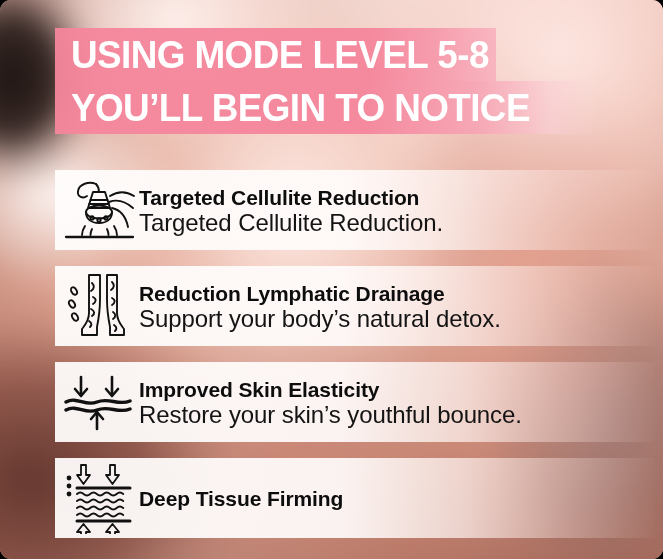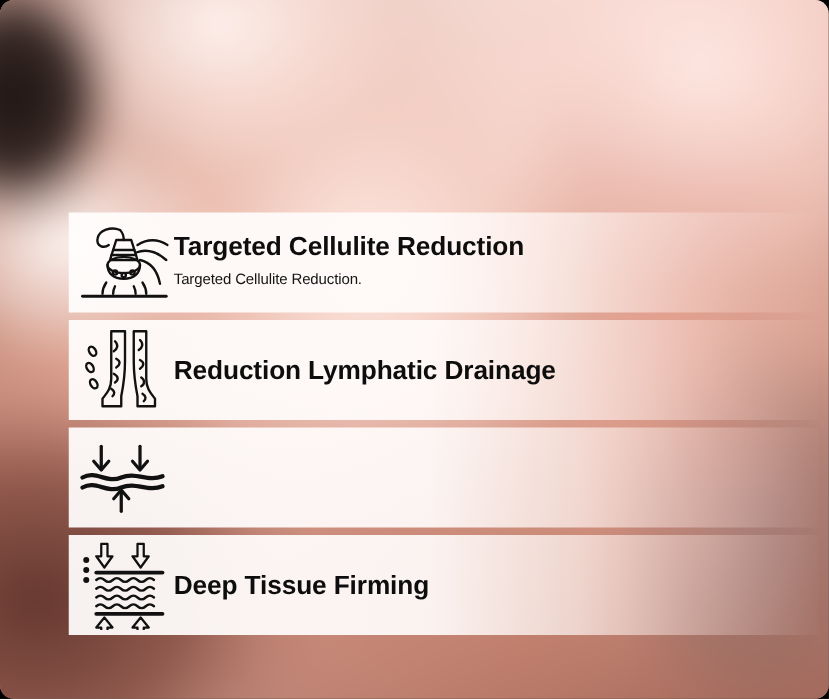--- a/index.html
+++ b/index.html
@@ -110,21 +110,21 @@
     position: absolute;
     left: 55px;
     top: 170px;
     width: 600px;
   }
   .feature-row {
     position: relative;
     display: flex;
     align-items: center;
     height: 80px;
-    margin-bottom: 6px;
+    margin-bottom: 16px;
     padding-left: 6px;
     background: linear-gradient(90deg,
         rgba(255,253,252,0.94) 0%,
         rgba(255,251,250,0.93) 48%,
         rgba(254,243,240,0.72) 68%,
         rgba(252,232,228,0.38) 84%,
         rgba(250,224,219,0.02) 100%);
   }
   .feature-row:last-child {
     margin-bottom: 1px;
@@ -154,33 +154,41 @@
     font-weight: bold;
     font-size: 21px;
     line-height: 25px;
     letter-spacing: -0.1px;
     white-space: nowrap;
   }
   .feature-sub {
     color: #141414;
     font-family: "Liberation Sans", sans-serif;
     font-weight: normal;
-    font-size: 12px;
+    font-size: 24px;
     line-height: 26px;
     letter-spacing: -0.1px;
     white-space: nowrap;
   }
 </style>
 </head>
 <body>
 
 <div class="canvas">
 
   <div class="bg-photo"></div>
 
+  <div class="banner">
+    <div class="banner-line banner-line-1">
+      <span class="banner-text">USING MODE LEVEL 5-8</span>
+    </div>
+    <div class="banner-line banner-line-2">
+      <span class="banner-text">YOU’LL BEGIN TO NOTICE</span>
+    </div>
+  </div>
 
   <div class="features">
 
     <div class="feature-row">
       <div class="feature-icon">
         <svg width="72" height="62" viewBox="0 0 72 62" fill="none" stroke="#111" stroke-width="1.9" stroke-linecap="round" stroke-linejoin="round">
 
           <path d="M33 5 C26 2 16 5 15 12 C14 18 20 20 24 17"></path>
           <path d="M33 5 C35 7 36 10 36 13"></path>
 
@@ -230,20 +238,21 @@
           <path d="M46 39 C49 41 49 44 46 46"></path>
           <path d="M47 52 C50 54 50 56 48 58"></path>
 
           <ellipse cx="7" cy="18" rx="2.6" ry="4" transform="rotate(-30 7 18)"></ellipse>
           <ellipse cx="5" cy="31" rx="2.6" ry="4" transform="rotate(-30 5 31)"></ellipse>
           <ellipse cx="8" cy="44" rx="2.6" ry="4" transform="rotate(-30 8 44)"></ellipse>
         </svg>
       </div>
       <div class="feature-text">
         <div class="feature-title">Reduction Lymphatic Drainage</div>
+        <div class="feature-sub">Support your body’s natural detox.</div>
       </div>
     </div>
 
     <div class="feature-row">
       <div class="feature-icon">
         <svg width="70" height="62" viewBox="0 0 70 62" fill="none" stroke="#111" stroke-linecap="round" stroke-linejoin="round">
 
           <g stroke-width="2.6">
             <path d="M17 6 L17 24"></path>
             <path d="M11 18 L17 25 L23 18"></path>
@@ -253,20 +262,24 @@
 
           <path d="M2 31 C13 25 21 36 33 31 C45 26 54 35 66 30" stroke-width="3.4"></path>
           <path d="M2 39 C13 33 21 44 33 39 C45 34 54 43 66 38" stroke-width="3.4"></path>
 
           <g stroke-width="2.6">
             <path d="M33 58 L33 42"></path>
             <path d="M27 48 L33 41 L39 48"></path>
           </g>
         </svg>
       </div>
+      <div class="feature-text">
+        <div class="feature-title">Improved Skin Elasticity</div>
+        <div class="feature-sub">Restore your skin’s youthful bounce.</div>
+      </div>
     </div>
 
     <div class="feature-row">
       <div class="feature-icon">
         <svg width="70" height="72" viewBox="0 0 70 72" fill="none" stroke="#111" stroke-width="1.8" stroke-linecap="round" stroke-linejoin="round">
 
           <circle cx="5" cy="16" r="2.4" fill="#111" stroke="none"></circle>
           <circle cx="5" cy="24" r="2.4" fill="#111" stroke="none"></circle>
           <circle cx="5" cy="32" r="2.4" fill="#111" stroke="none"></circle>
 

